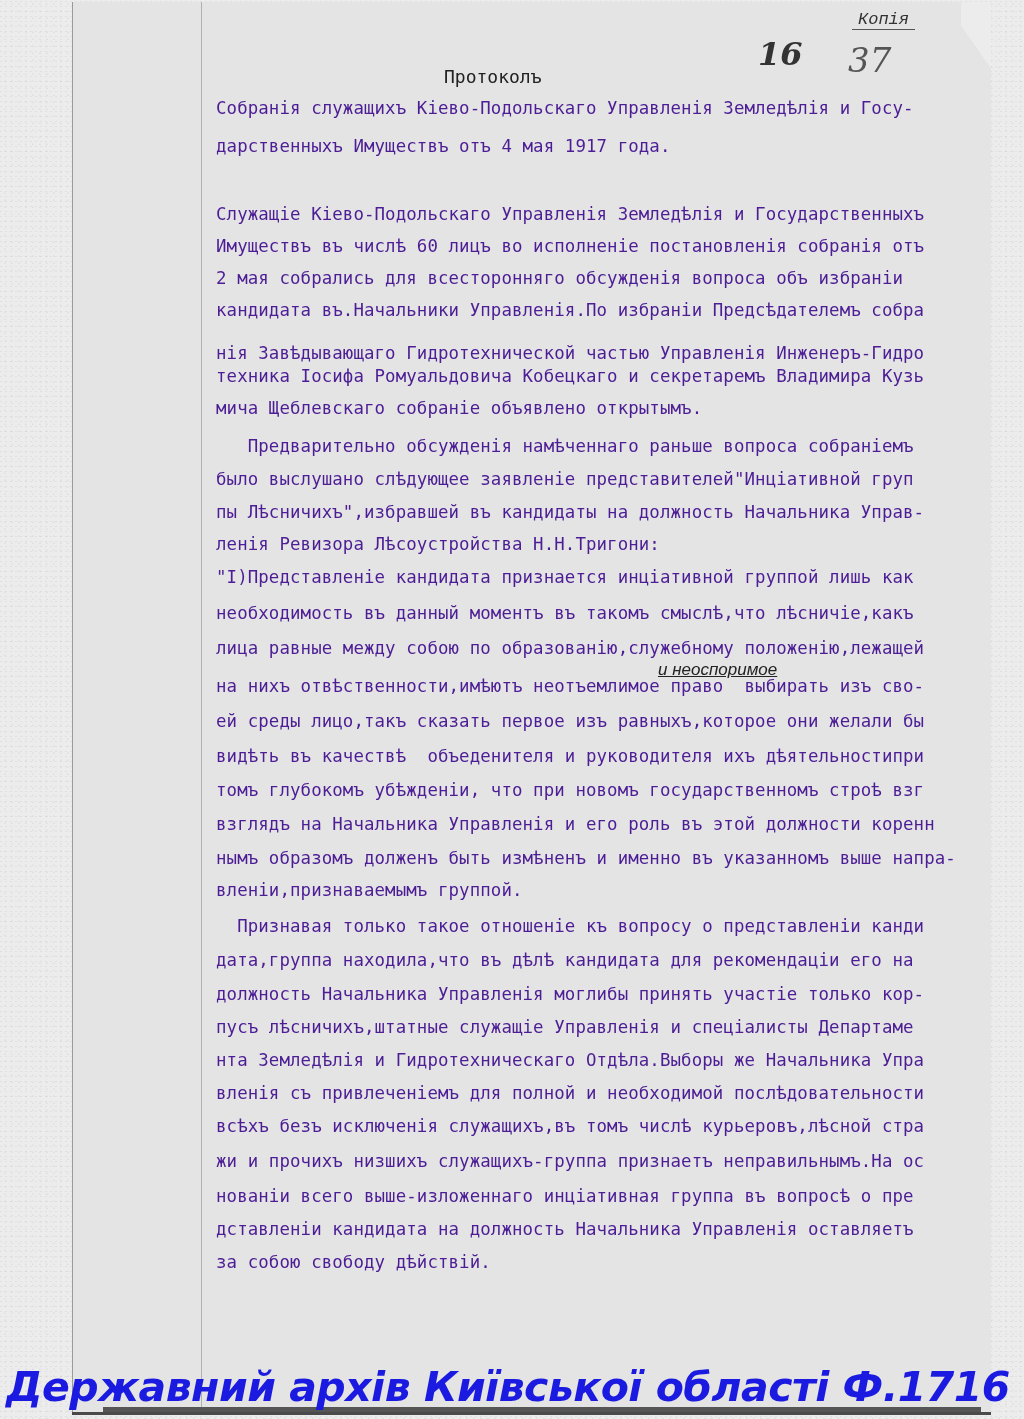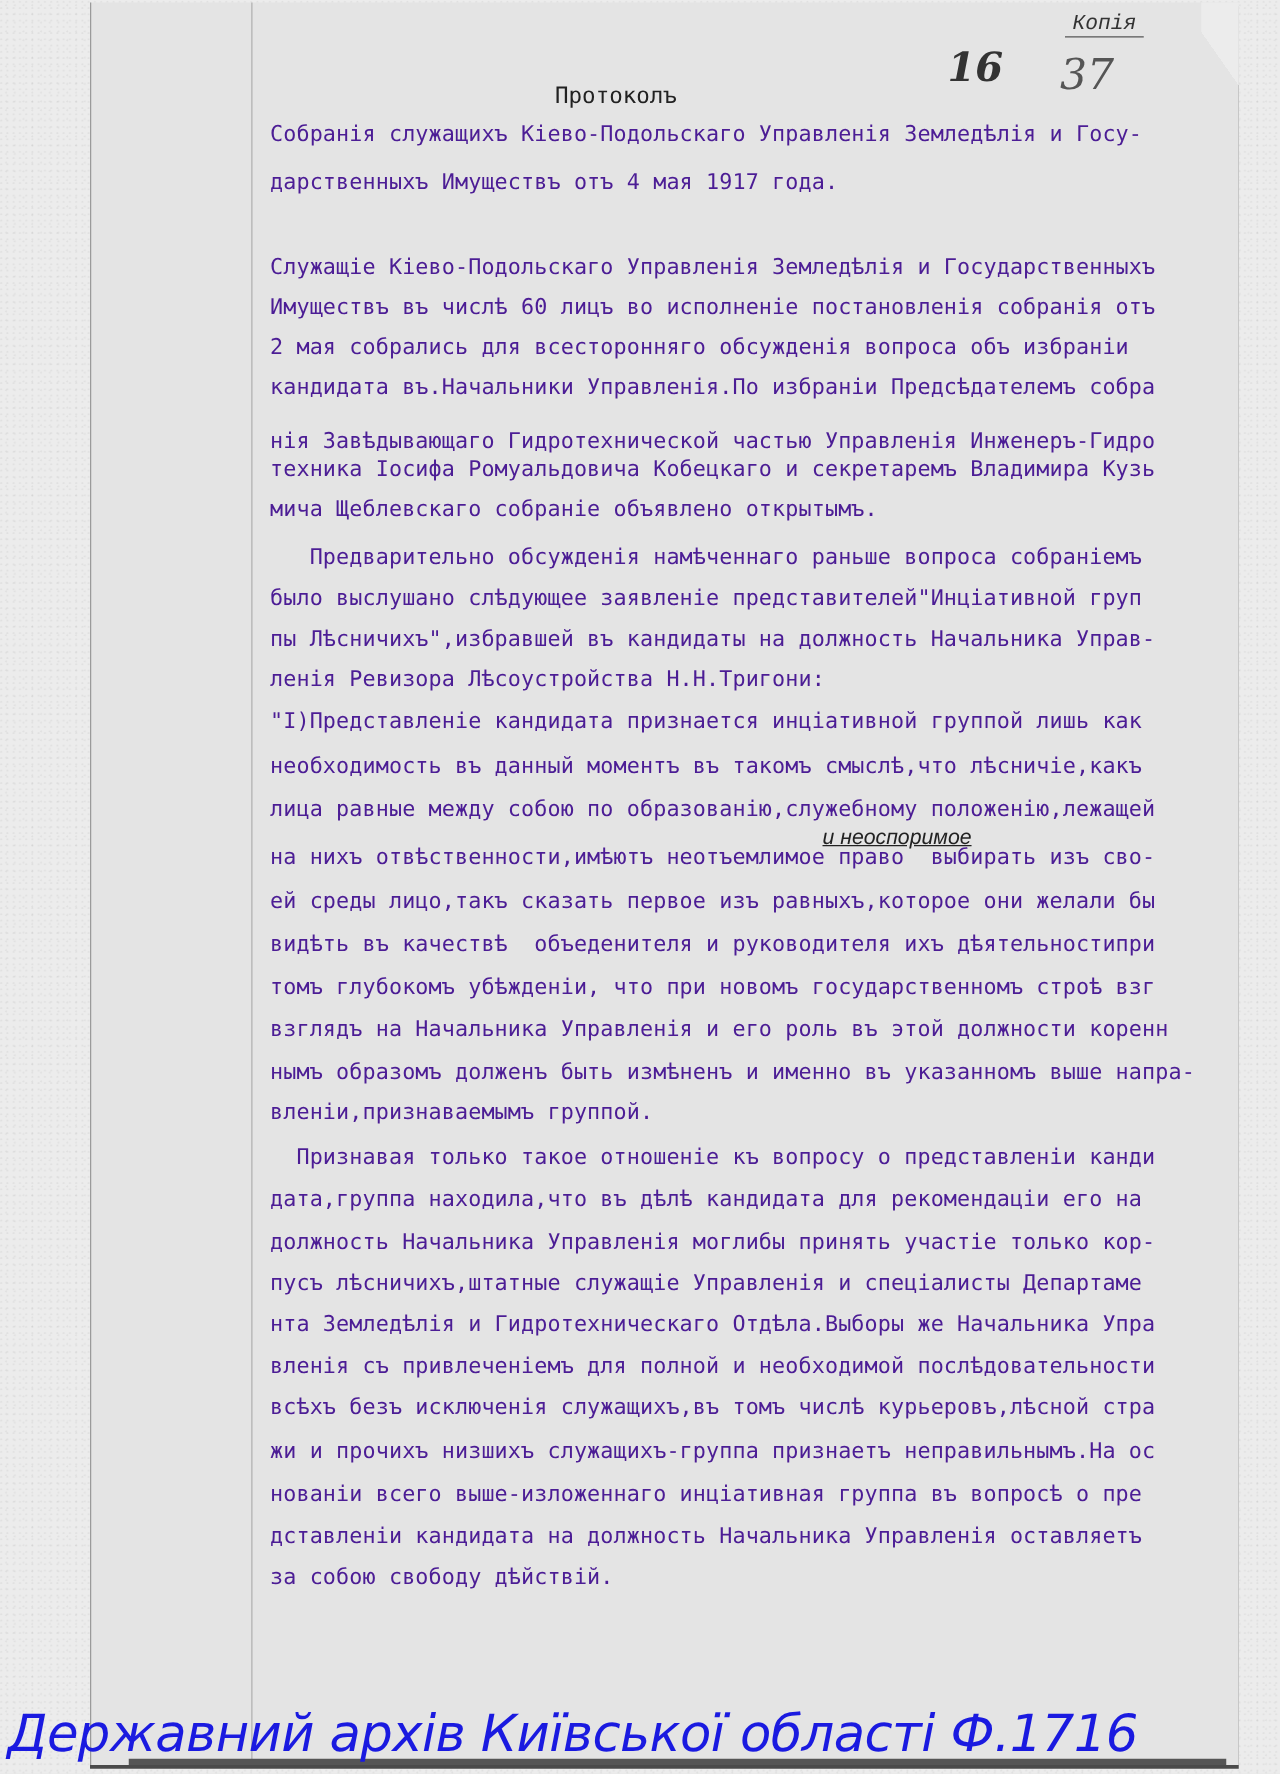--- a/index.html
+++ b/index.html
@@ -44,21 +44,21 @@
     position: absolute; left: 216px; font-size: 17.4px; color: #4c1d95;
     white-space: pre; letter-spacing: 0.1px;
   }
   .insert {
     position: absolute; left: 658px; top: 660px; font-size: 17px; color: #222;
     text-decoration: underline;
     font-family: "Liberation Sans", sans-serif; font-style: italic; text-align: right;
   }
   .watermark {
     position: absolute; left: 6px; top: 1363px; font-size: 41px;
-    font-family: "DejaVu Sans", sans-serif; font-weight: normal; font-style: italic;
+    font-family: "DejaVu Sans", sans-serif; font-weight: bold; font-style: italic;
     color: #1a1ae0; white-space: nowrap; letter-spacing: -0.5px;
   }
 </style>
 </head>
 <body>
 
 <div class="page">
   <div class="page-fold"></div>
   <div class="page-corner-tr"></div>
   <div class="page-bottom-edge"></div>

